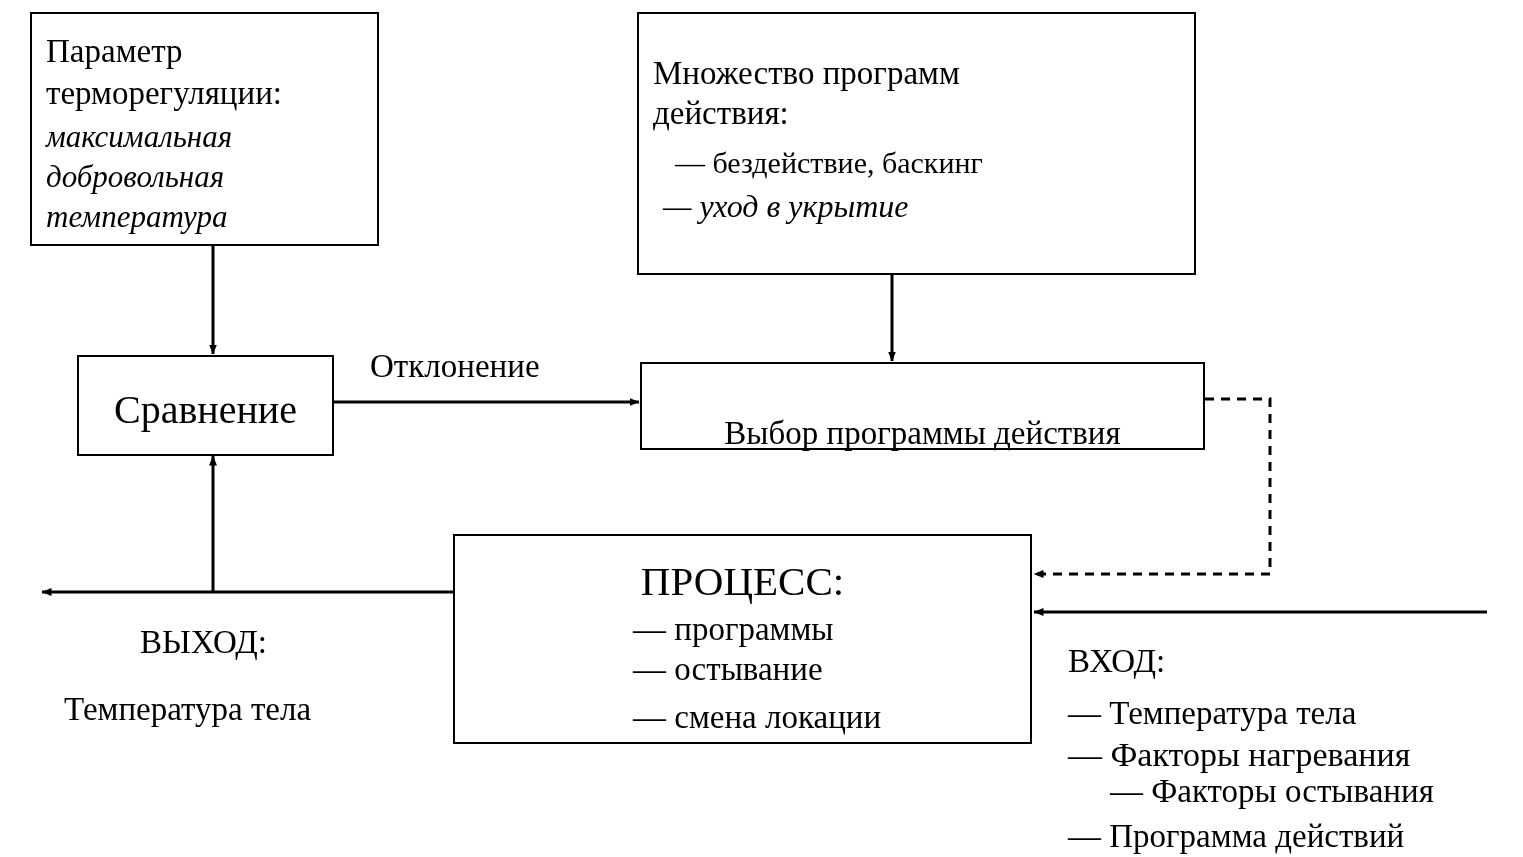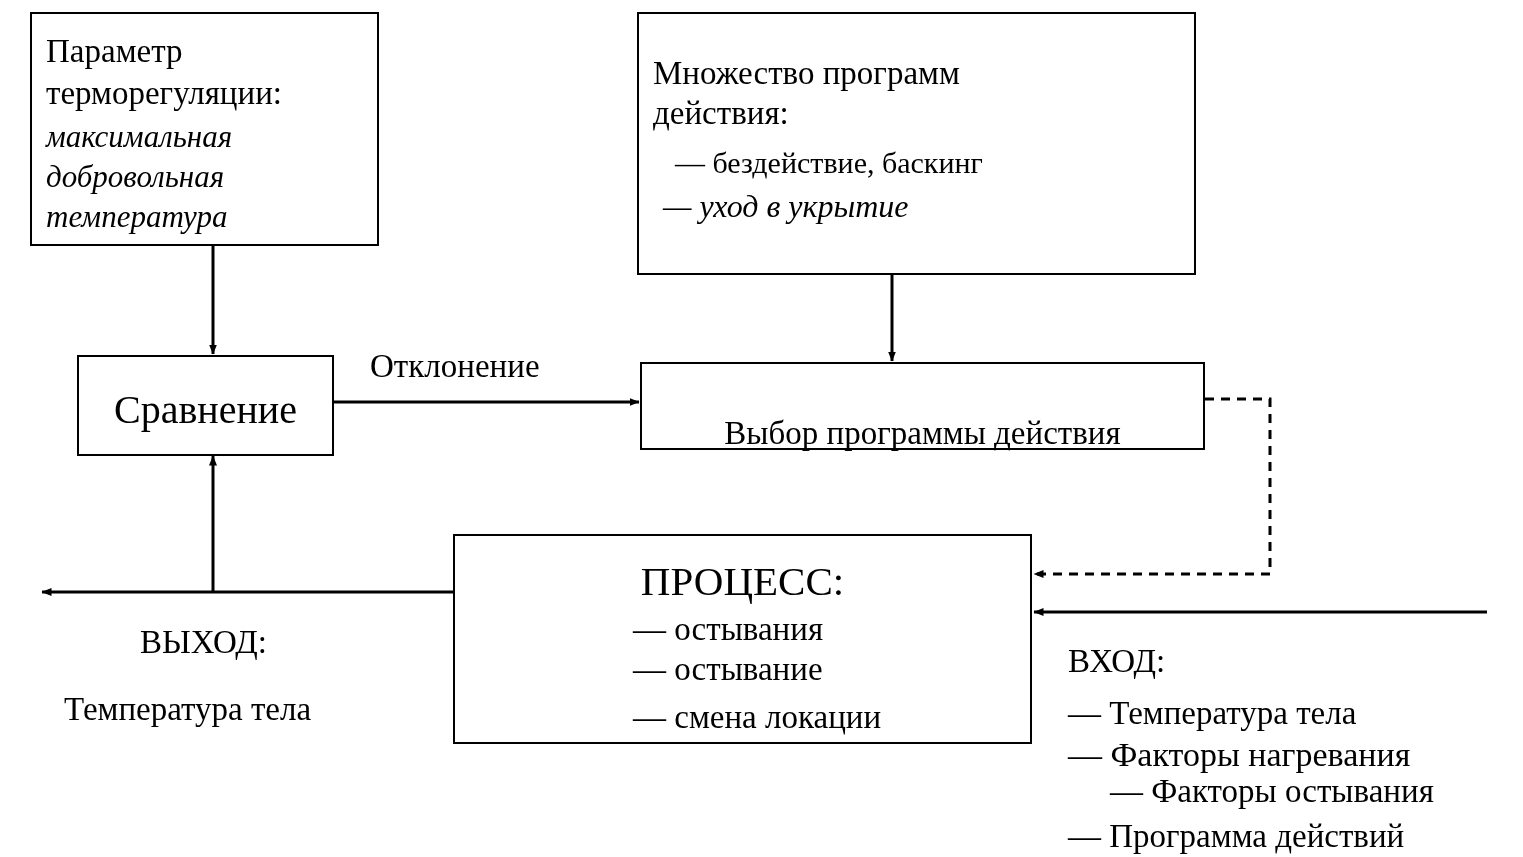--- a/index.html
+++ b/index.html
@@ -82,21 +82,21 @@
   <div class="box" style="left:77px; top:355px; width:257px; height:101px;">
     <div class="txt" style="left:0; top:30px; width:100%; text-align:center; font-size:40px;">Сравнение</div>
   </div>
 
   <div class="box" style="left:640px; top:362px; width:565px; height:88px;">
     <div class="txt" style="left:0; top:36px; width:100%; text-align:center; font-size:33px;margin-top:14px;">Выбор программы действия</div>
   </div>
 
   <div class="box" style="left:453px; top:534px; width:579px; height:210px;">
     <div class="txt" style="left:0; top:22px; width:100%; text-align:center; font-size:41px;">ПРОЦЕСС:</div>
-    <div class="txt" style="left:178px; top:74px; font-size:33px;">— остывания</div>
+    <div class="txt" style="left:178px; top:74px; font-size:33px;">— программы</div>
     <div class="txt" style="left:178px; top:114px; font-size:33px;">— остывание</div>
     <div class="txt" style="left:178px; top:154px; font-size:33px;margin-top:8px;">— смена локации</div>
   </div>
 
   <div class="txt" style="left:370px; top:347px; font-size:33px;">Отклонение</div>
 
   <div class="txt" style="left:140px; top:623px; font-size:33px;">ВЫХОД:</div>
 
   <div class="txt" style="left:64px; top:690px; font-size:33px;">Температура тела</div>
 

